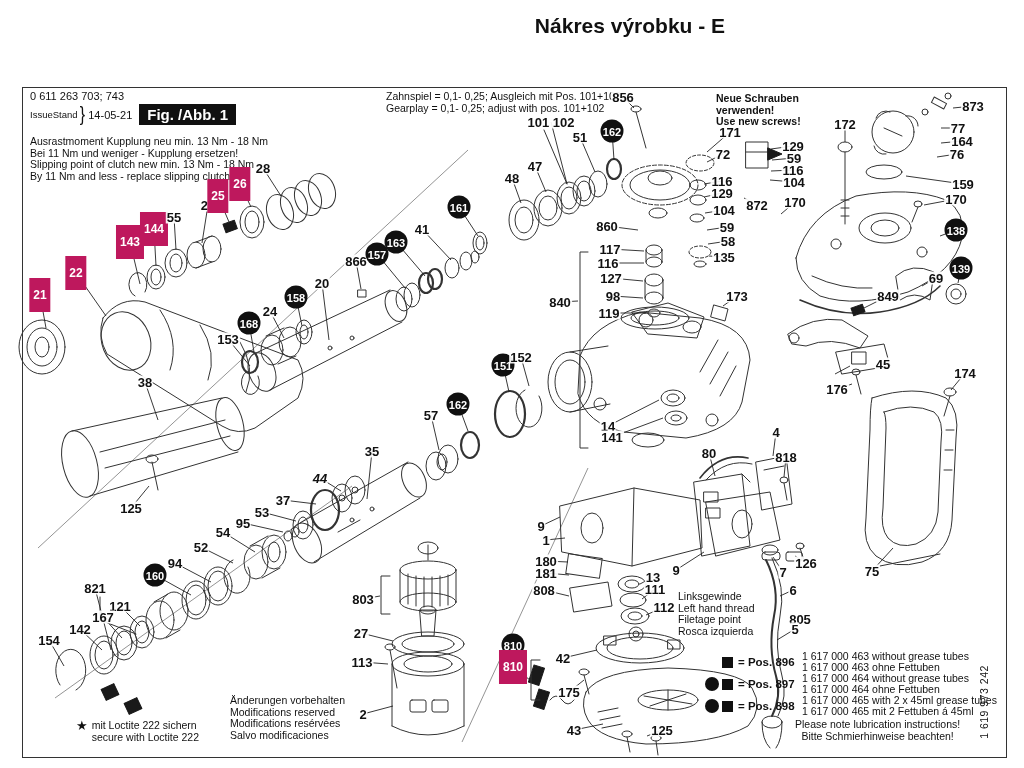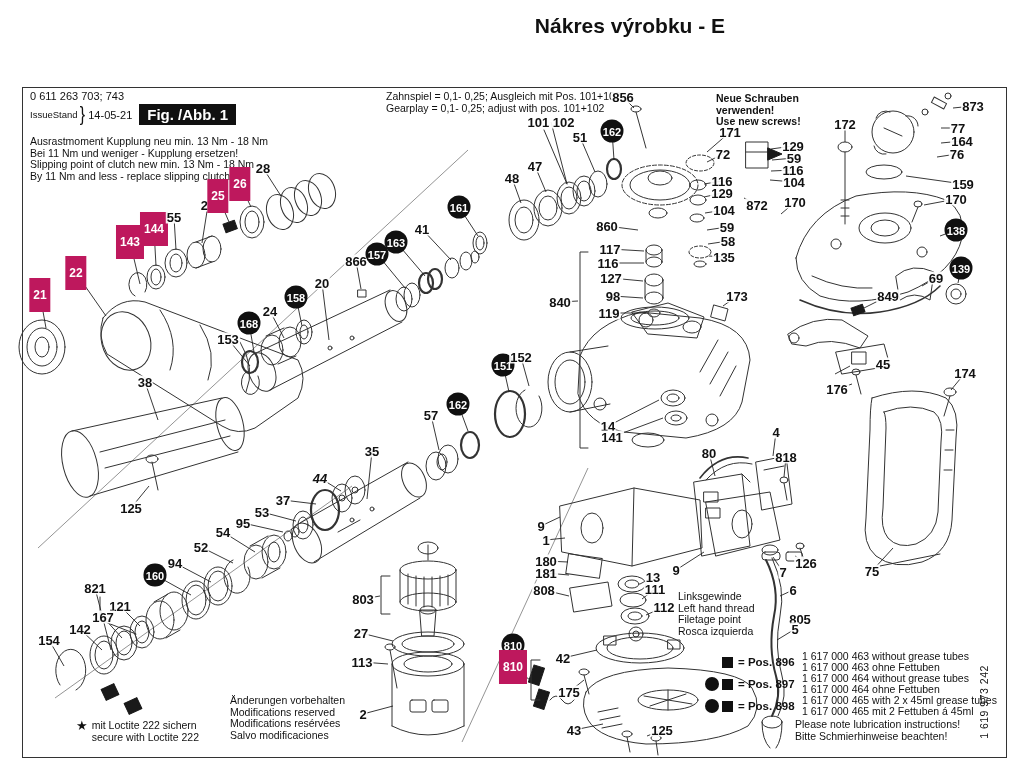--- a/index.html
+++ b/index.html
@@ -512,21 +512,21 @@
       <div class="callout plain" style="left: 372px; top: 451px;">35</div>
       <div class="callout plain" style="left: 431px; top: 415px;">57</div>
       <div class="callout circle" style="left: 458px; top: 404px;">162</div>
       <div class="callout plain" style="left: 320px; top: 478px; font-style: italic;">44</div>
       <div class="callout plain" style="left: 283px; top: 500px;">37</div>
       <div class="callout plain" style="left: 262px; top: 512px;">53</div>
       <div class="callout plain" style="left: 243px; top: 523px;">95</div>
       <div class="callout plain" style="left: 223px; top: 532px;">54</div>
       <div class="callout plain" style="left: 201px; top: 547px;">52</div>
       <div class="callout plain" style="left: 175px; top: 563px;">94</div>
-      <div class="callout circle" style="left: 155px; top: 575px; border-radius: 11px;">160</div>
+      <div class="callout circle" style="left: 155px; top: 575px;">160</div>
       <div class="callout plain" style="left: 95px; top: 588px;">821</div>
       <div class="callout plain" style="left: 120px; top: 606px;">121</div>
       <div class="callout plain" style="left: 103px; top: 617px;">167</div>
       <div class="callout plain" style="left: 80px; top: 629px;">142</div>
       <div class="callout plain" style="left: 49px; top: 640px;">154</div>
       <div class="callout plain" style="left: 363px; top: 599px;">803</div>
       <div class="callout plain" style="left: 361px; top: 633px;">27</div>
       <div class="callout plain" style="left: 362px; top: 662px;">113</div>
       <div class="callout plain" style="left: 363px; top: 714px;">2</div>
       <div class="callout plain" style="left: 563px; top: 658px;">42</div>
@@ -660,18 +660,18 @@
           <span class="mark circle"></span>
           <span class="mark square"></span>
         </span>
         <span class="pos">= Pos. 898</span>
         <span class="plines">
           <div>1 617 000 465 with 2 x 45ml grease tubes</div>
           <div>1 617 000 465 mit 2 Fettuben á 45ml</div>
         </span>
       </div>
     </div>
-  <div class="note" style="left:795px;top:719px;">
+  <div class="note" style="left:795px;top:719px;text-align:center;">
       <div>Please note lubrication instructions!</div>
       <div>Bitte Schmierhinweise beachten!</div>
     </div>
   <div class="vnum">1 619 973 242</div>
 </div>
 
 </body></html>

